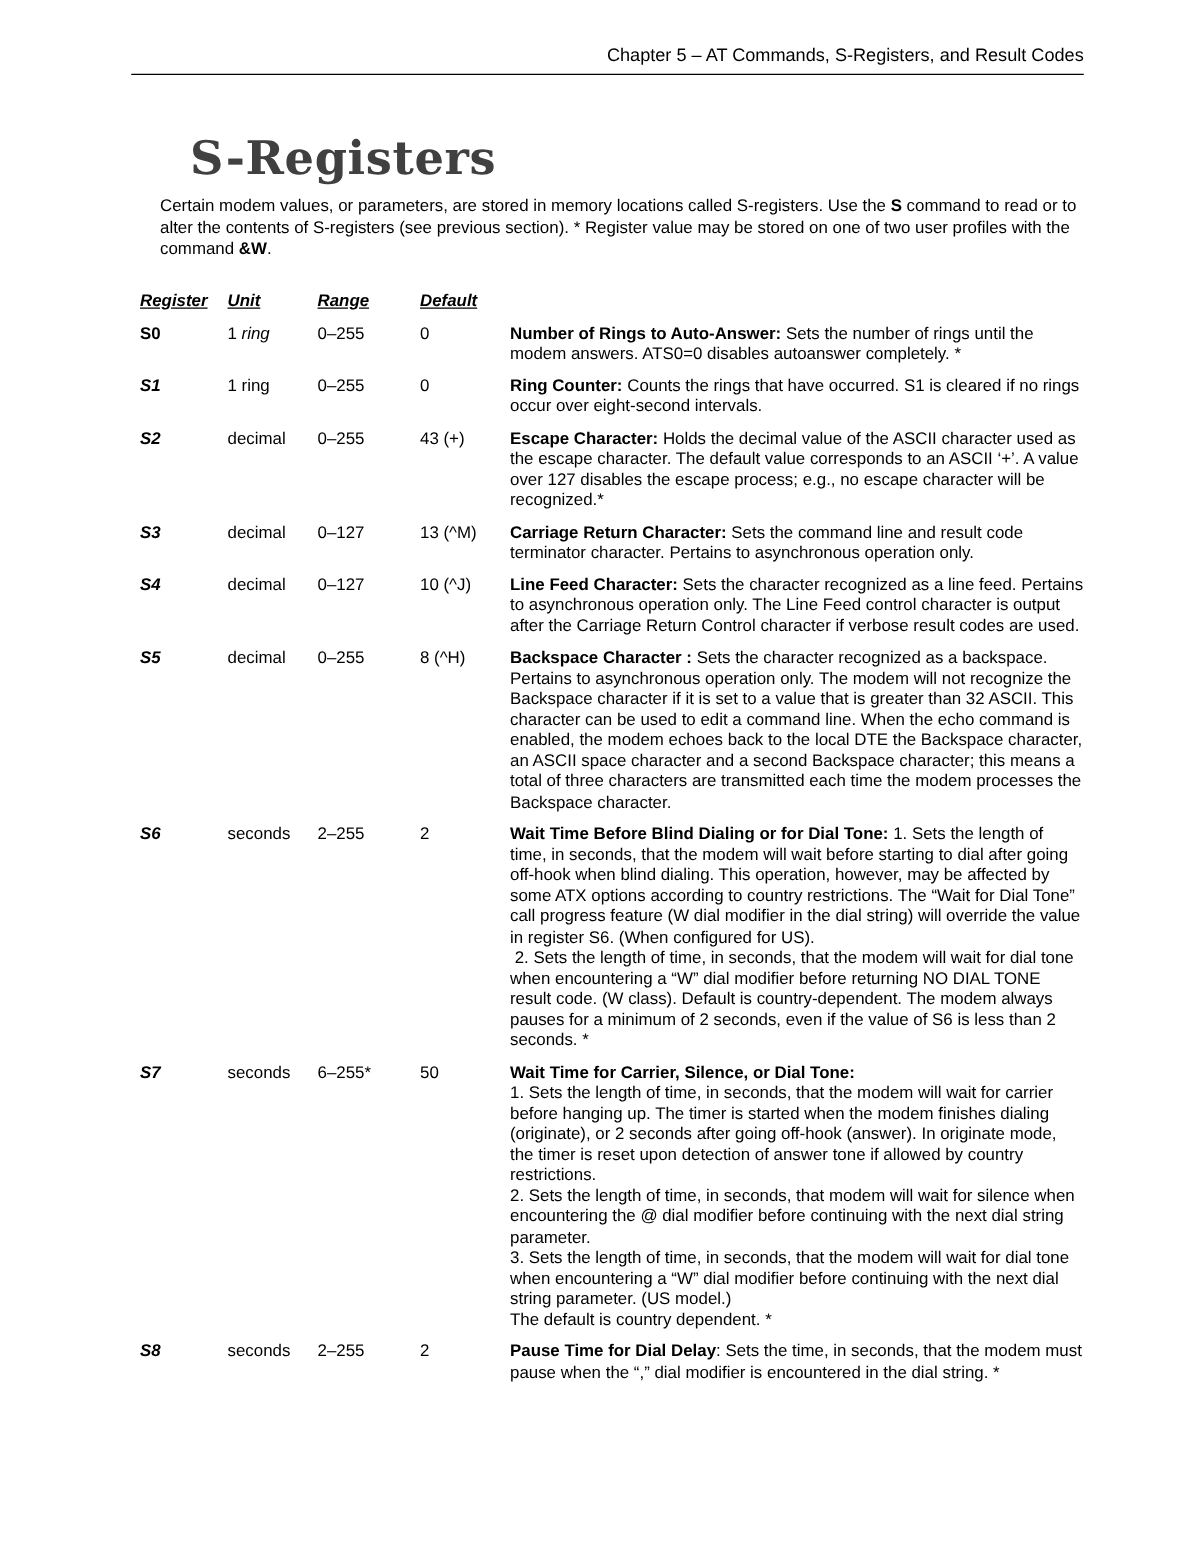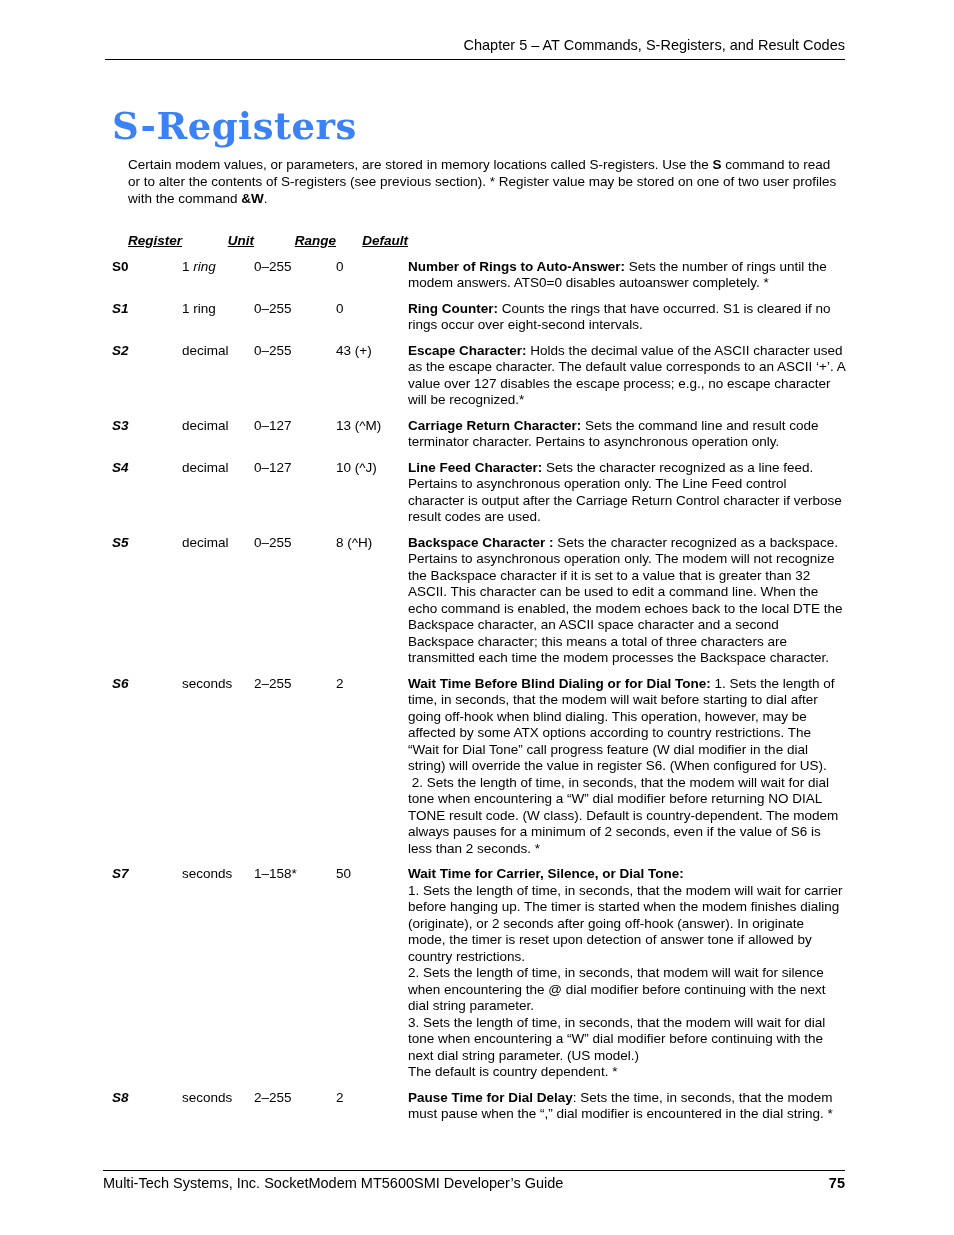--- a/index.html
+++ b/index.html
@@ -1,35 +1,35 @@
 <!DOCTYPE html>
 <html><head>
 <meta charset="utf-8">
 <style>
   html,body { margin:0; padding:0; }
   body {
     width:954px; height:1235px; background:#ffffff; color:#000;
     font-family:"Liberation Sans", sans-serif; position:relative; overflow:hidden;
   }
-  .page { position:absolute; inset:0; padding:37px 109px 0 112px; box-sizing:border-box; }
+  .page { position:absolute; inset:0; padding:37px 87px 0 112px; box-sizing:border-box; }
 
   .running-header { text-align:right; font-size:14.5px; line-height:17px; }
   .header-rule { border-top:1.5px solid #000; margin:5px 0 0 -7px; }
 
   .doc-title {
     font-family:"DejaVu Serif", serif; font-weight:bold;
     font-size:37px; line-height:44px; letter-spacing:0.5px;
     margin:44px 0 0 0;
   }
 
   .intro { font-size:13.5px; line-height:17px; margin:8px 0 0 16px; }
 
   .sreg-table { margin-top:26px; font-size:13.5px; line-height:16.5px; }
   .thead, .trow { display:grid; grid-template-columns:70px 72px 82px 72px 1fr; }
-  .th { font-weight:bold; font-style:italic; text-decoration:underline;text-align:right; }
+  .th { font-weight:bold; font-style:italic; text-decoration:underline; }
   .trow { margin-top:9px; }
   .cell { padding-right:6px; }
   .cell-description { white-space:pre-wrap; padding-right:0; }
 
   .st-b { font-weight:bold; }
   .st-i { font-style:italic; }
   .st-bi { font-weight:bold; font-style:italic;text-align:right; }
 
   .footer {
     position:absolute; left:103px; right:109px; top:1170px;
@@ -42,21 +42,21 @@
 </head>
 <body>
 
 <div class="page">
 
   <div class="running-header">
     <span>Chapter 5 – AT Commands, S-Registers, and Result Codes</span>
   </div>
   <div class="header-rule"></div>
 
-  <h1 class="doc-title" style="color: #3b82f6;">S-Registers</h1>
+  <h1 class="doc-title" style="color: #404040; margin-left: 40px;">S-Registers</h1>
 
   <p class="intro"><span>Certain modem values, or parameters, are stored in memory locations called S-registers. Use the </span><span class="st-b">S</span><span> command to read or to alter the contents of S-registers (see previous section). * Register value may be stored on one of two user profiles with the command </span><span class="st-b">&amp;W</span><span>.</span></p>
 
   <div class="sreg-table">
     <div class="thead" id="thead">
         <span class="th">Register</span>
         <span class="th">Unit</span>
         <span class="th">Range</span>
         <span class="th">Default</span>
       </div>
@@ -107,36 +107,32 @@
           <div class="cell cell-register"><span class="st-bi">S6</span></div>
           <div class="cell cell-unit"><span>seconds</span></div>
           <div class="cell cell-range"><span>2–255</span></div>
           <div class="cell cell-default"><span>2</span></div>
           <div class="cell cell-description"><span class="st-b">Wait Time Before Blind Dialing or for Dial Tone:</span><span> 1. Sets the length of time, in seconds, that the modem will wait before starting to dial after going off-hook when blind dialing. This operation, however, may be affected by some ATX options according to country restrictions. The “Wait for Dial Tone” call progress feature (W dial modifier in the dial string) will override the value in register S6. (When configured for US).
  2. Sets the length of time, in seconds, that the modem will wait for dial tone when encountering a “W” dial modifier before returning NO DIAL TONE result code. (W class). Default is country-dependent. The modem always pauses for a minimum of 2 seconds, even if the value of S6 is less than 2 seconds. *</span></div>
         </div>
         <div class="trow">
           <div class="cell cell-register"><span class="st-bi">S7</span></div>
           <div class="cell cell-unit"><span>seconds</span></div>
-          <div class="cell cell-range"><span>1–158*</span></div>
+          <div class="cell cell-range"><span>6–255*</span></div>
           <div class="cell cell-default"><span>50</span></div>
           <div class="cell cell-description"><span class="st-b">Wait Time for Carrier, Silence, or Dial Tone:</span><span>
 1. Sets the length of time, in seconds, that the modem will wait for carrier before hanging up. The timer is started when the modem finishes dialing (originate), or 2 seconds after going off-hook (answer). In originate mode, the timer is reset upon detection of answer tone if allowed by country restrictions.
 2. Sets the length of time, in seconds, that modem will wait for silence when encountering the @ dial modifier before continuing with the next dial string parameter.
 3. Sets the length of time, in seconds, that the modem will wait for dial tone when encountering a “W” dial modifier before continuing with the next dial string parameter. (US model.)
 The default is country dependent. *</span></div>
         </div>
         <div class="trow">
           <div class="cell cell-register"><span class="st-bi">S8</span></div>
           <div class="cell cell-unit"><span>seconds</span></div>
           <div class="cell cell-range"><span>2–255</span></div>
           <div class="cell cell-default"><span>2</span></div>
           <div class="cell cell-description"><span class="st-b">Pause Time for Dial Delay</span><span>: Sets the time, in seconds, that the modem must pause when the “,” dial modifier is encountered in the dial string. *</span></div>
         </div>
       </div>
   </div>
 
-  <div class="footer">
-    <span>Multi-Tech Systems, Inc. SocketModem MT5600SMI Developer’s Guide</span>
-    <span class="pagenum">75</span>
-  </div>
 
 </div>
 
 </body></html>

